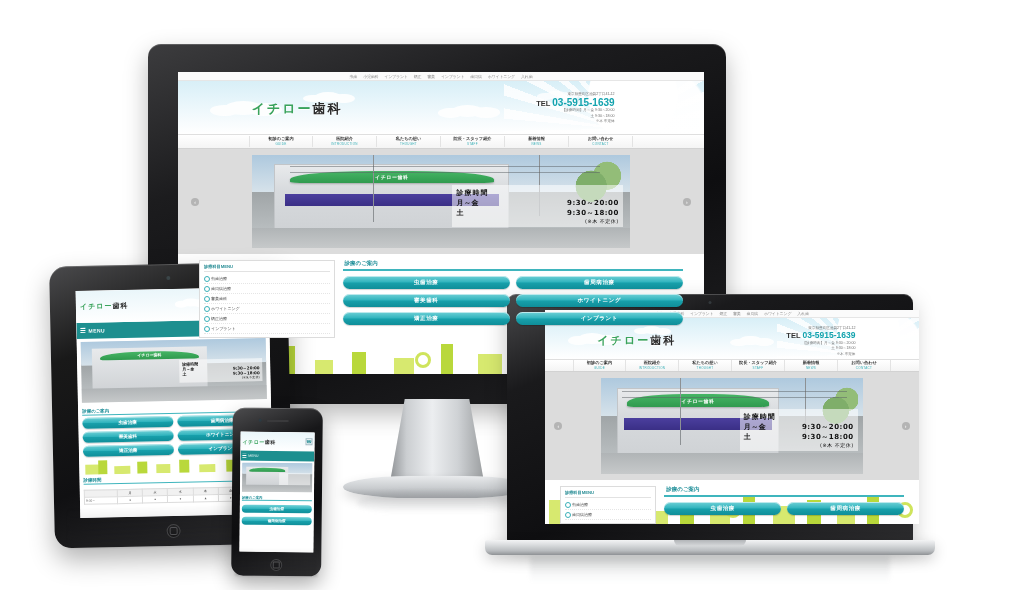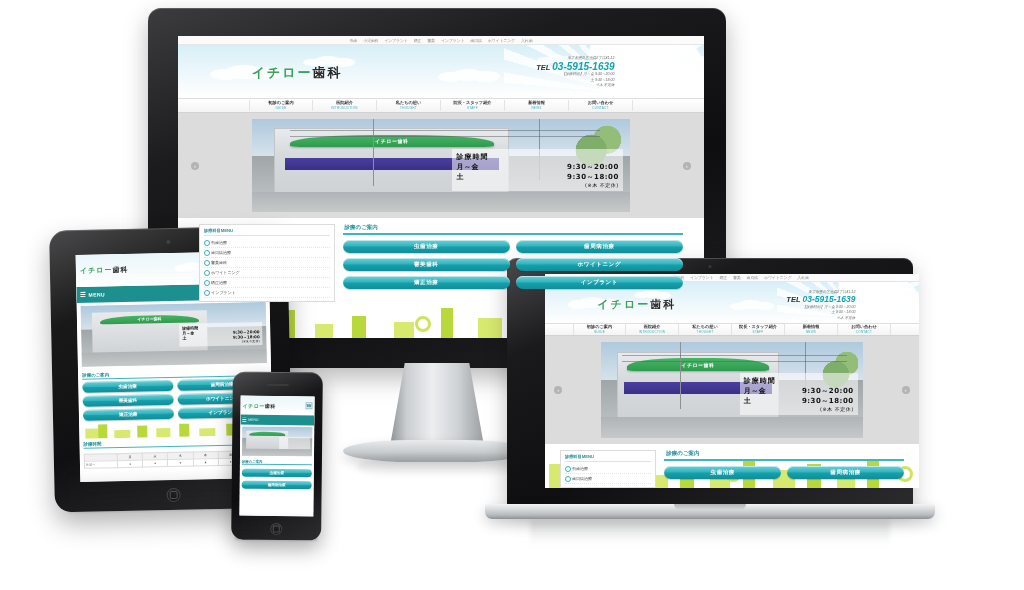--- a/index.html
+++ b/index.html
@@ -2,21 +2,21 @@
 <html><head>
 <meta charset="utf-8">
 <style>
   * { margin:0; padding:0; box-sizing:border-box; }
   html,body { width:1024px; height:590px; overflow:hidden; }
   body {
     font-family:"Liberation Sans", sans-serif;
     background:#ffffff;
     position:relative;
   }
-  #stage { position:absolute; inset:0; }
+  #stage { position:absolute; inset:0;margin-top:36px; }
 
   
   .site { position:absolute; inset:0; background:#fff; overflow:hidden; }
 
   .utilbar {
     height:9px; background:#fbfbfb; border-bottom:1px solid #e6e6e6;
     display:flex; align-items:center; justify-content:center; gap:6px;
     font-size:4px; color:#8b8b8b; white-space:nowrap;
   }
   .utilbar span { letter-spacing:-0.2px; }
@@ -55,21 +55,21 @@
 
   .logo {
     position:absolute; left:14%; top:36%; font-size:13px; font-weight:bold;
     color:#3aa35c; letter-spacing:2px;
     text-shadow:0 1px 0 rgba(255,255,255,.9);
     white-space:nowrap;
   }
   .logo .dark { color:#2b2b2b; }
 
   .telblock {
-    position:absolute; right:17%; top:20%; text-align:right; white-space:nowrap;font-style:italic;
+    position:absolute; right:17%; top:20%; text-align:right; white-space:nowrap;
   }
   .telblock .addr { font-size:3.6px; color:#6f6f6f; line-height:1.5; }
   .telblock .telline { font-size:10px; font-weight:bold; color:#13a3ae; line-height:1.1; }
   .telblock .telline .tw { color:#333; font-size:7.5px; margin-right:2px; }
   .telblock .hours { font-size:3.6px; color:#6f6f6f; line-height:1.55; }
 
   .mainnav {
     height:15px; background:linear-gradient(180deg,#ffffff,#f4f4f4);
     border-top:1px solid #dfdfdf; border-bottom:1px solid #d2d2d2;
     display:flex; align-items:center; justify-content:center;

